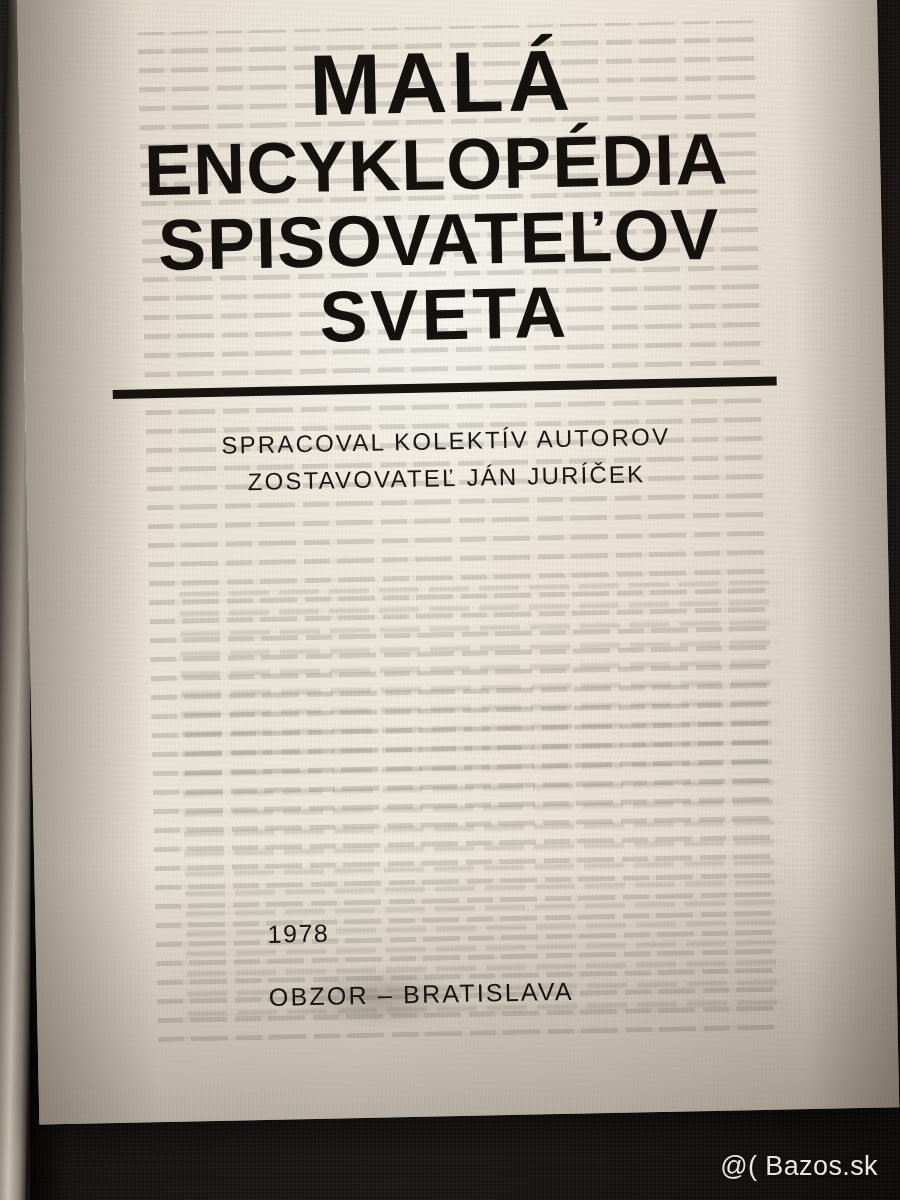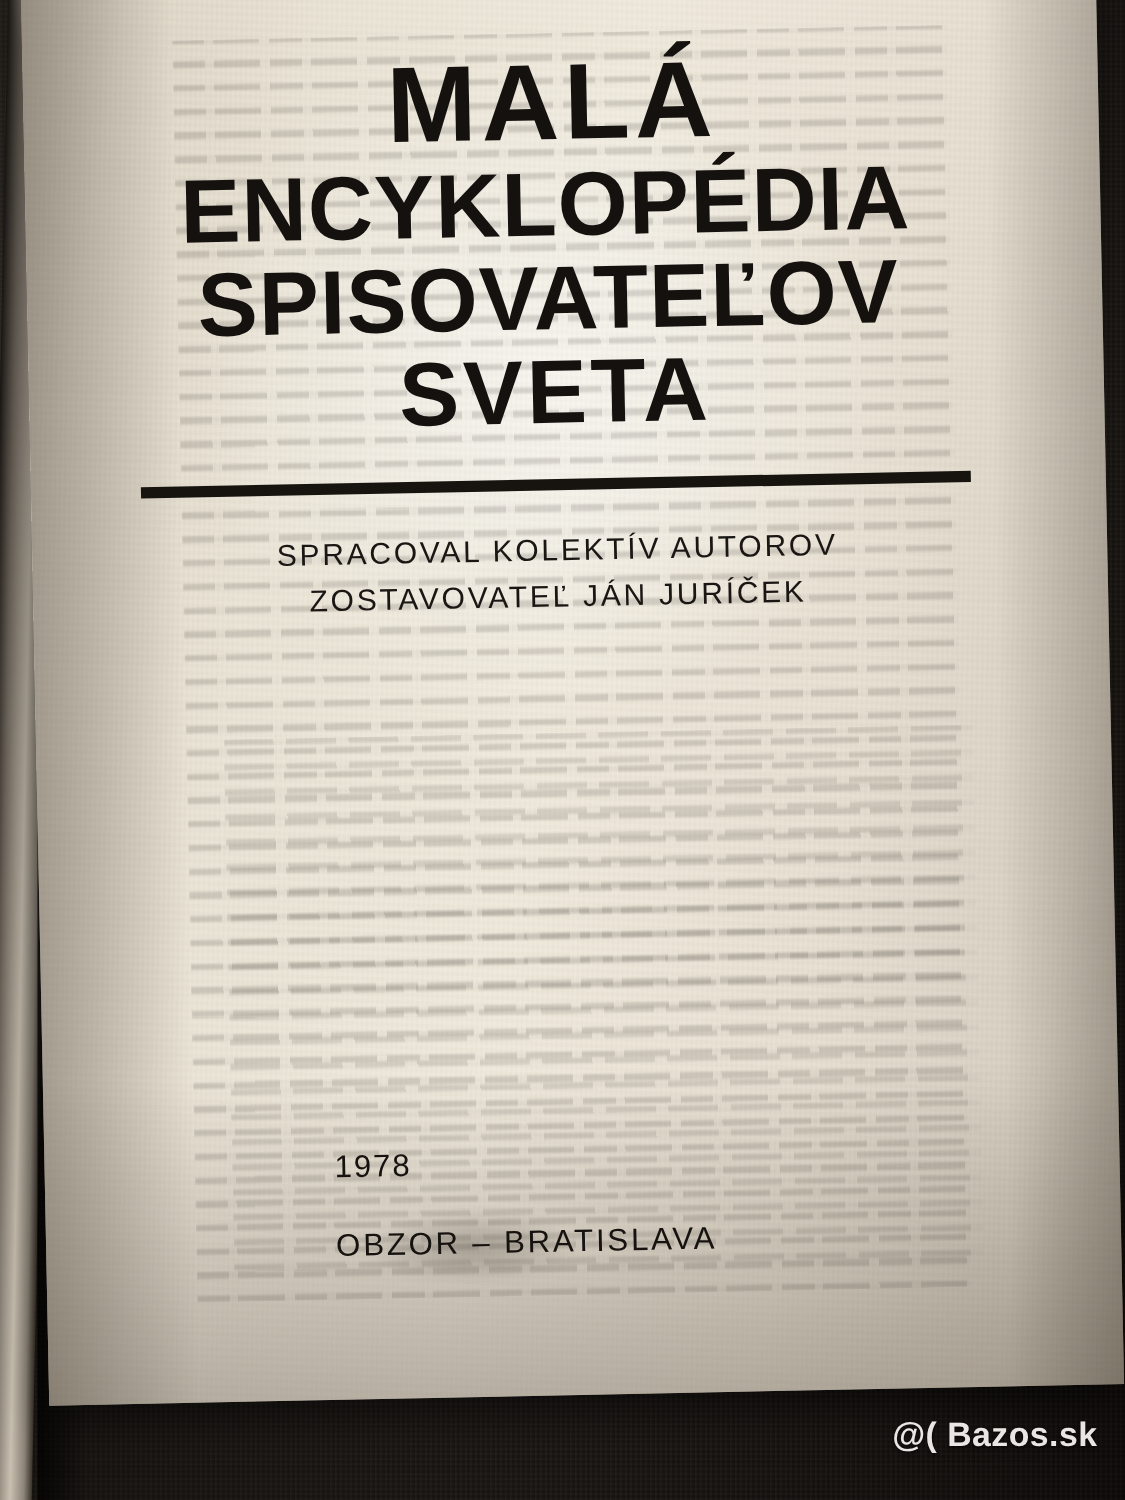--- a/index.html
+++ b/index.html
@@ -230,23 +230,23 @@
     width: 170px;
     height: 60px;
     background: radial-gradient(ellipse at center, rgba(60,52,44,0.28), rgba(60,52,44,0) 70%);
     filter: blur(4px);
   }
 
   
   .watermark {
     position: absolute;
     right: 22px;
-    bottom: 36px;
+    bottom: 18px;
     font-size: 27px;
-    font-weight: 700;
+    font-weight: 400;
     color: rgba(252,250,246,0.92);
     letter-spacing: 0.4px;
     text-shadow: 0 1px 3px rgba(0,0,0,0.55);
   }
 </style>
 </head>
 <body>
 
 <div id="scene">
 

